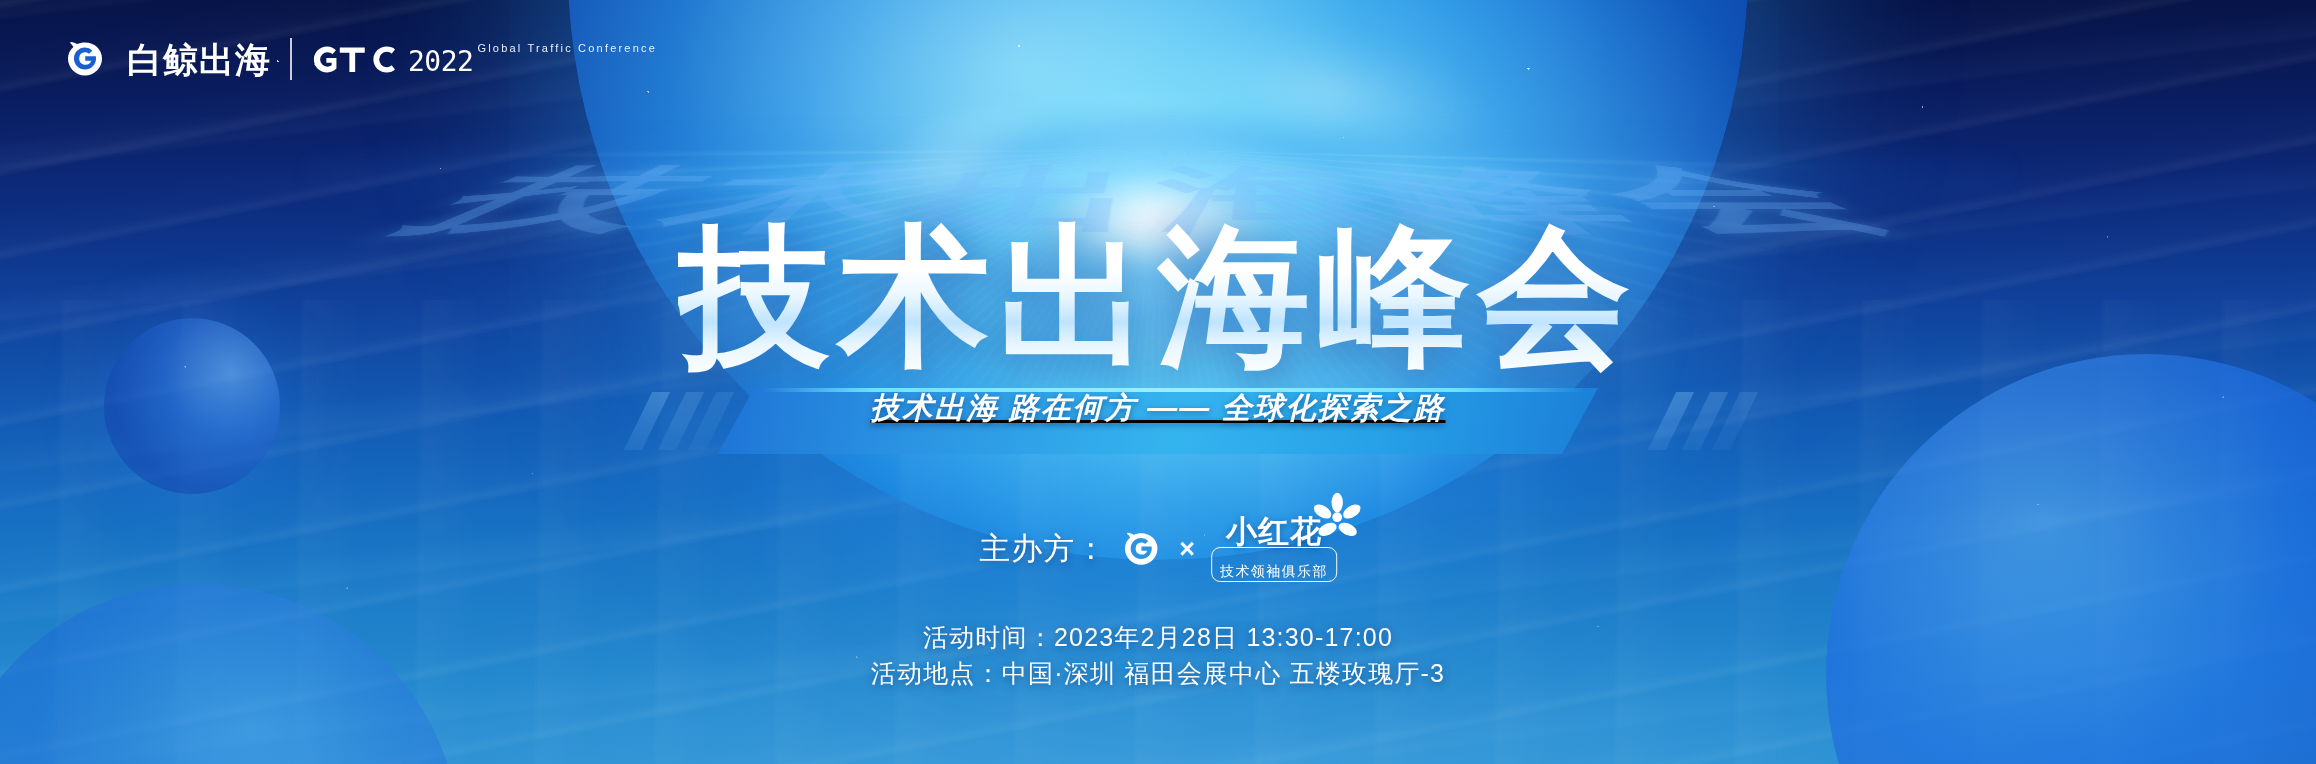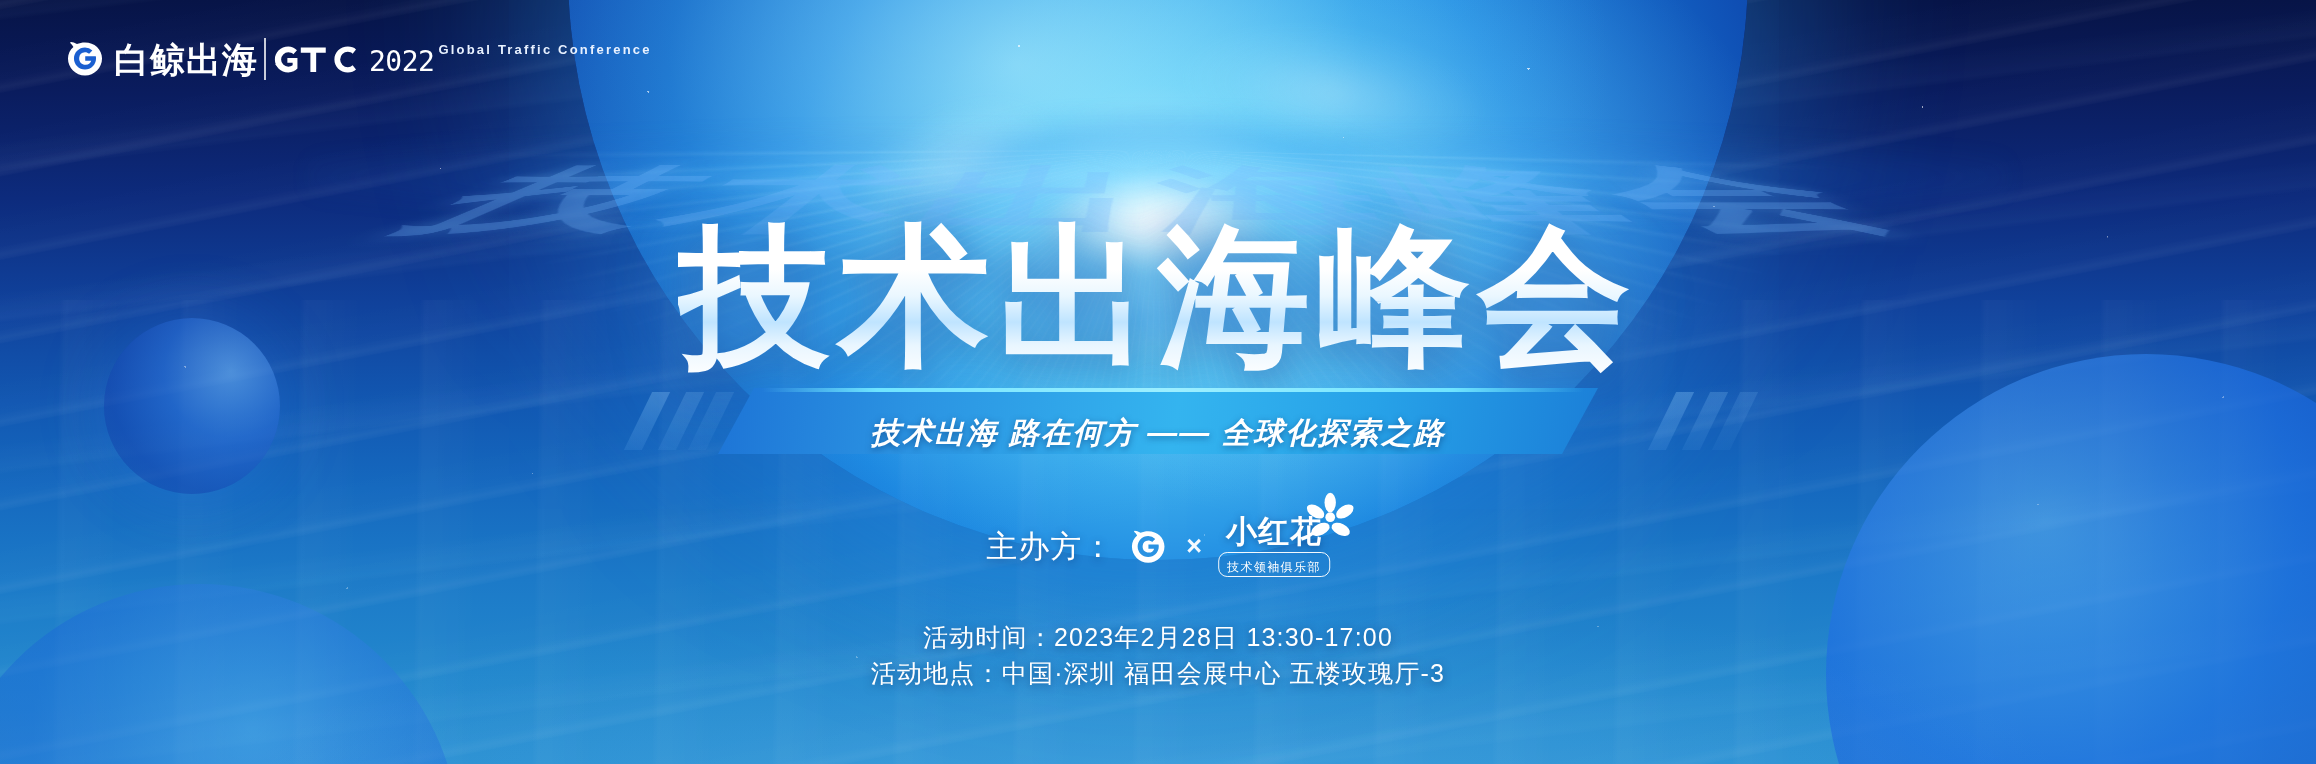--- a/index.html
+++ b/index.html
@@ -159,40 +159,40 @@
       radial-gradient(1.5px 1.5px at 37% 86%, rgba(255,255,255,.3) 50%, transparent 52%),
       radial-gradient(1.6px 1.6px at 52% 70%, rgba(255,255,255,.28) 50%, transparent 52%),
       radial-gradient(1.8px 1.8px at 69% 82%, rgba(255,255,255,.3) 50%, transparent 52%),
       radial-gradient(1.4px 1.4px at 88% 66%, rgba(255,255,255,.3) 50%, transparent 52%),
       radial-gradient(2px 2px at 96% 52%, rgba(255,255,255,.35) 50%, transparent 52%);
   }
 
   
   #logo-lockup{
     position:absolute;left:62px;top:36px;
-    display:flex;align-items:center;gap:6px;
+    display:flex;align-items:center;gap:19px;
     z-index:40;
   }
   #whale-mark{width:46px;height:46px;flex:0 0 auto;display:block;}
   #brand-cn{
     color:#ffffff;font-size:35px;font-weight:700;letter-spacing:1px;
     line-height:1;white-space:nowrap;
   }
   #logo-divider{
     width:2px;height:42px;background:rgba(255,255,255,.78);flex:0 0 auto;
   }
   #gtc-block{display:flex;flex-direction:row;gap:4px;}
   #gtc-top{display:flex;align-items:flex-end;gap:1px;}
   #gtc-mark{display:block;}
   #gtc-year{
     color:#fff;font-size:28px;font-weight:400;letter-spacing:-0.5px;line-height:.92;
     font-family:"DejaVu Sans Mono","Liberation Mono",monospace;
   }
   #gtc-sub{
-    color:#e8f1ff;font-size:13px;letter-spacing:2.2px;line-height:1;white-space:nowrap;font-weight:bold;
+    color:#e8f1ff;font-size:11px;letter-spacing:2.2px;line-height:1;white-space:nowrap;
   }
 
   
   #title-echo{
     position:absolute;left:50%;top:94px;
     transform:translateX(-50%) perspective(520px) rotateX(62deg) scale(1.42,1);
     font-size:152px;font-weight:900;letter-spacing:10px;white-space:nowrap;
     color:rgba(120,185,255,.26);
     text-shadow:0 0 22px rgba(120,200,255,.25);
     z-index:12;pointer-events:none;
@@ -221,29 +221,30 @@
     -webkit-text-fill-color:transparent;
     filter:drop-shadow(0 0 28px rgba(90,185,255,.75)) drop-shadow(0 6px 18px rgba(8,34,110,.55));
   }
 
   
   #subtitle-banner{
     position:absolute;left:50%;top:388px;
     transform:translateX(-50%);
     width:880px;height:66px;
     z-index:26;
-    display:flex;align-items:flex-end;justify-content:center;
+    display:flex;align-items:flex-start;justify-content:center;
     clip-path:polygon(36px 0, 100% 0, calc(100% - 36px) 100%, 0 100%);
     background:linear-gradient(100deg,
       #1d74d6 0%,
       #2b93e2 22%,
       #34b4ef 52%,
       #27a2e8 74%,
       #1b7fd8 100%);
     box-shadow:0 0 46px rgba(50,160,240,.45);
+    text-decoration:underline;
   }
   #banner-topline{
     position:absolute;left:44px;right:14px;top:0;height:4px;
     background:linear-gradient(90deg, rgba(120,235,255,0) 0%, #6fe4ff 14%, #9defff 50%, #6fe4ff 84%, rgba(120,235,255,0) 100%);
   }
   #subtitle-text{
     position:relative;
     color:#ffffff;
     font-size:30px;font-weight:700;font-style:italic;
     letter-spacing:2px;white-space:nowrap;
@@ -282,24 +283,23 @@
   }
   #cross-icon{
     color:#ffffff;font-size:27px;font-weight:600;opacity:.95;padding:0 4px;
   }
   #partner-logo{position:relative;display:flex;flex-direction:column;align-items:center;}
   #partner-name{
     color:#ffffff;font-size:31px;font-weight:700;letter-spacing:1px;line-height:1;
     text-shadow:0 2px 7px rgba(6,40,100,.5);
   }
   #partner-tag{
-    margin-top:5px;
-    color:#ffffff;font-size:12px;letter-spacing:1.4px;line-height:1;
+    color:#ffffff;font-size:14px;letter-spacing:1.4px;line-height:1;
     border:1.6px solid rgba(255,255,255,.95);
-    border-radius:9px;padding:8px 8px 3px;
+    border-radius:9px;padding:16px 8px 3px;
   }
   #partner-flower{
     position:absolute;right:-26px;top:-24px;width:52px;height:52px;
   }
 
   
   #event-info{
     position:absolute;left:50%;top:620px;
     transform:translateX(-50%);
     z-index:30;text-align:center;

